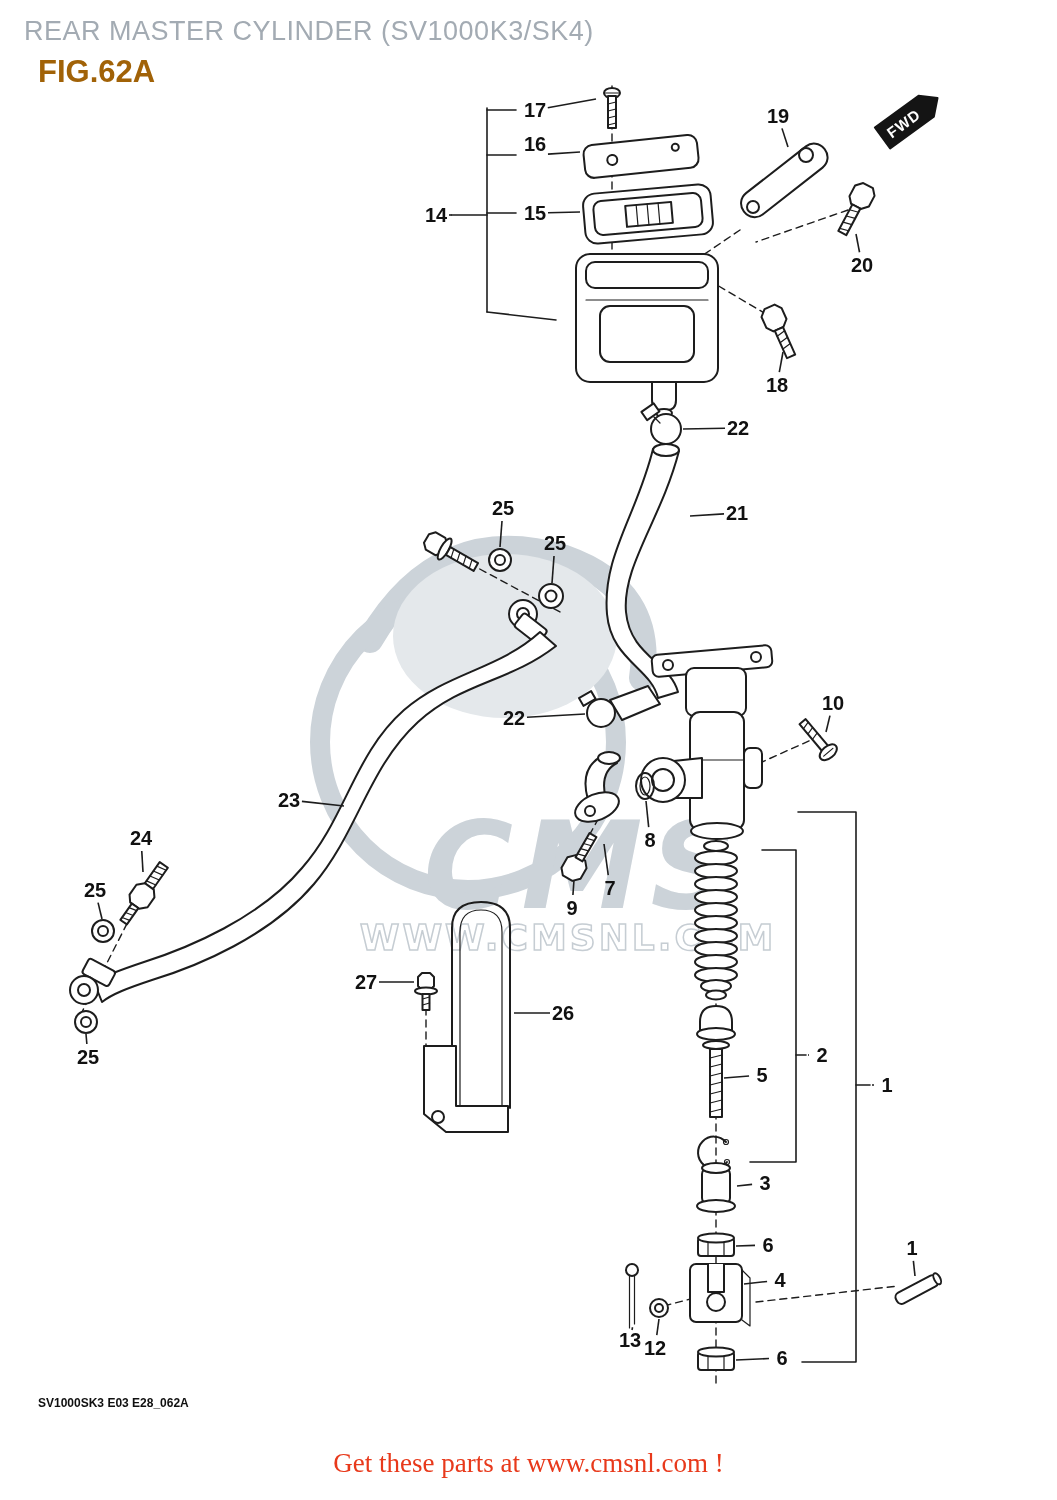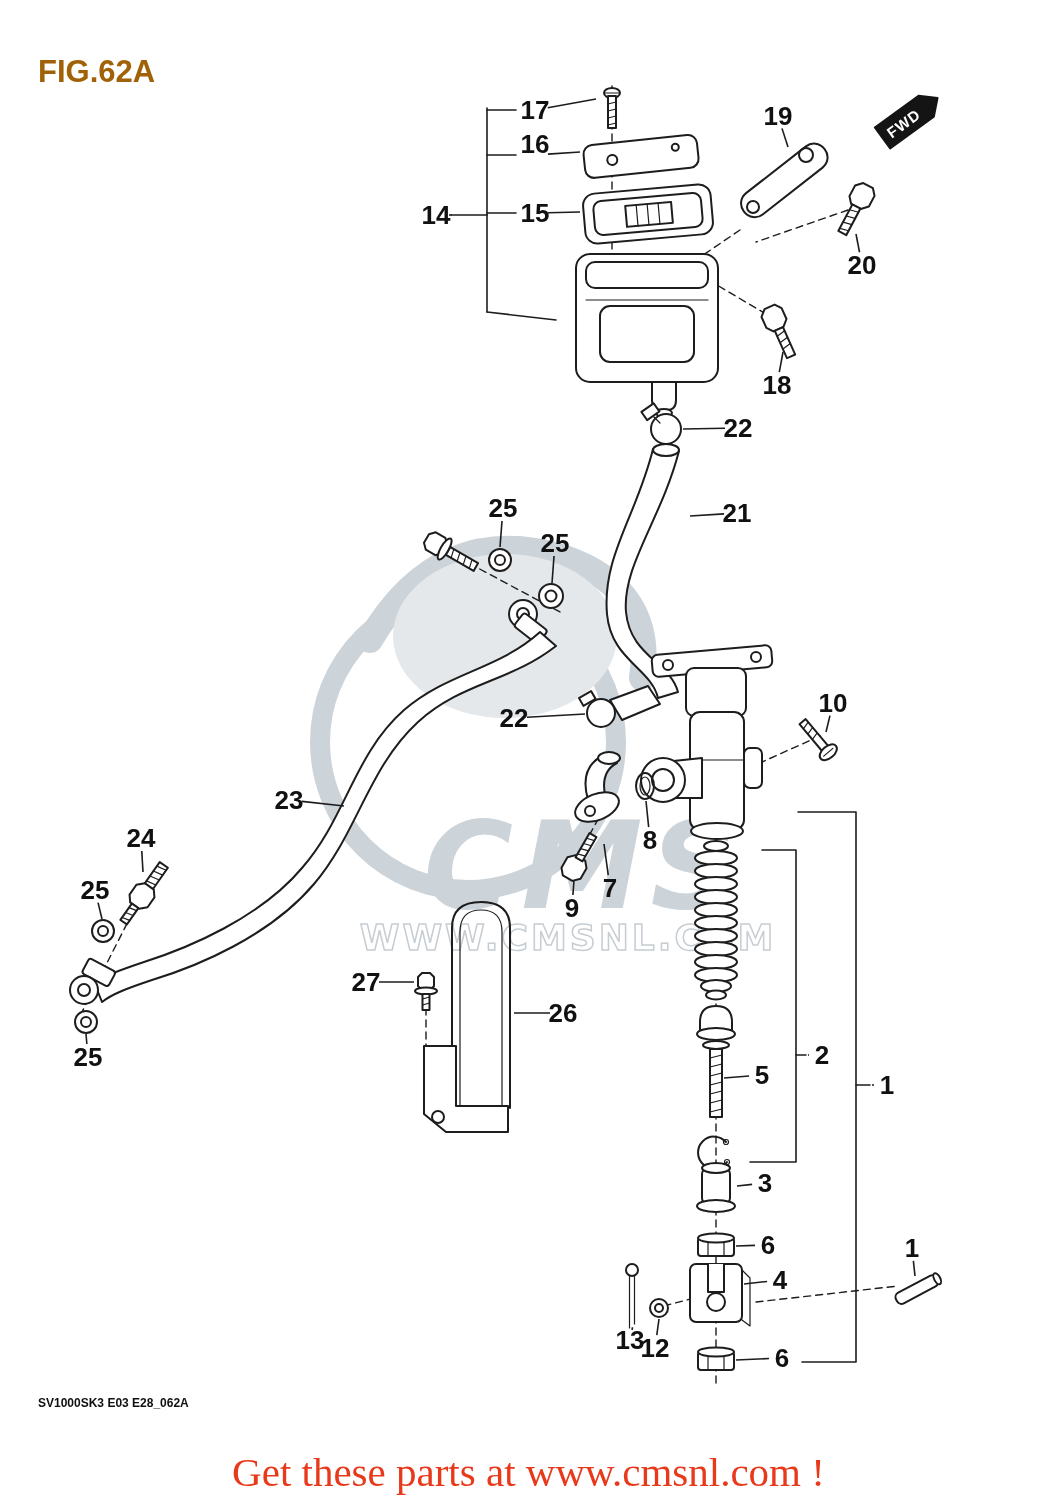--- a/index.html
+++ b/index.html
@@ -14,27 +14,27 @@
   .art .thin{stroke-width:1.2;}
   .art .thin2{stroke-width:1.6;}
   .art .wm-stroke{stroke:var(--wm,#d5dbe0);stroke-width:26;fill:none;}
   .art .wm-stroke2{stroke:var(--wm,#d5dbe0);stroke-width:20;fill:none;}
   .art .wm-fill{fill:#e4e8eb;stroke:none;}
   .art .wm-big{font:italic 800 122px "DejaVu Sans",sans-serif;fill:var(--wm,#ccd3d9);stroke:none;letter-spacing:8px;}
   .art .wm-small{font:800 36px "DejaVu Sans",sans-serif;fill:#ffffff;stroke:#c6cdd3;stroke-width:1.5;letter-spacing:3px;}
   .art .fwd-bg{fill:#141414;stroke:#141414;}
   .art .fwd-text{fill:#ffffff;stroke:none;font:700 15px "Liberation Sans",sans-serif;letter-spacing:1px;}
   #leaders line{stroke:#1d1d1d;stroke-width:1.6;}
-  .callout{position:absolute;transform:translate(-50%,-50%);font-weight:bold;font-size:26px;color:#111;}
+  .callout{position:absolute;transform:translate(-50%,-50%);font-weight:bold;font-size:20px;color:#111;}
   .page-title{position:absolute;left:24px;top:16px;font-size:27px;color:var(--title-gray,#a3abb3);letter-spacing:.5px;white-space:nowrap;}
   .fig-label{position:absolute;left:38px;top:54px;font-size:31px;font-weight:bold;color:#a16207;}
   .footer-code{position:absolute;left:38px;top:1396px;font-size:12px;font-weight:bold;color:#101010;}
   .footer-name{position:absolute;left:38px;top:1436px;font-size:18px;font-weight:bold;color:#101010;
                border-bottom:2px solid #2a2a2a;padding-bottom:5px;padding-right:60px;}
-  .promo{position:absolute;left:0;right:0;top:1448px;text-align:center;font-size:41px;
+  .promo{position:absolute;left:0;right:0;top:1448px;text-align:center;font-size:27px;
          color:var(--promo-color,#e8391b);font-family:"Liberation Serif",serif;}
 </style>
 </head>
 <body>
 
 <div class="stage">
 
   <svg class="art" width="1057" height="1500" viewBox="0 0 1057 1500">
 
     <g>
@@ -383,16 +383,17 @@
       <div class="callout" style="left: 88px; top: 1057px;">25</div>
       <div class="callout" style="left: 765px; top: 1183px;">3</div>
       <div class="callout" style="left: 768px; top: 1245px;">6</div>
       <div class="callout" style="left: 780px; top: 1280px;">4</div>
       <div class="callout" style="left: 912px; top: 1248px;">1</div>
       <div class="callout" style="left: 630px; top: 1340px;">13</div>
       <div class="callout" style="left: 655px; top: 1348px;">12</div>
       <div class="callout" style="left: 782px; top: 1358px;">6</div>
     </div>
 
+  <div class="page-title">REAR MASTER CYLINDER (SV1000K3/SK4)</div>
   <div class="fig-label">FIG.62A</div>
   <div class="footer-code">SV1000SK3 E03 E28_062A</div>
   <div class="promo">Get these parts at www.cmsnl.com !</div>
 </div>
 
 </body></html>

